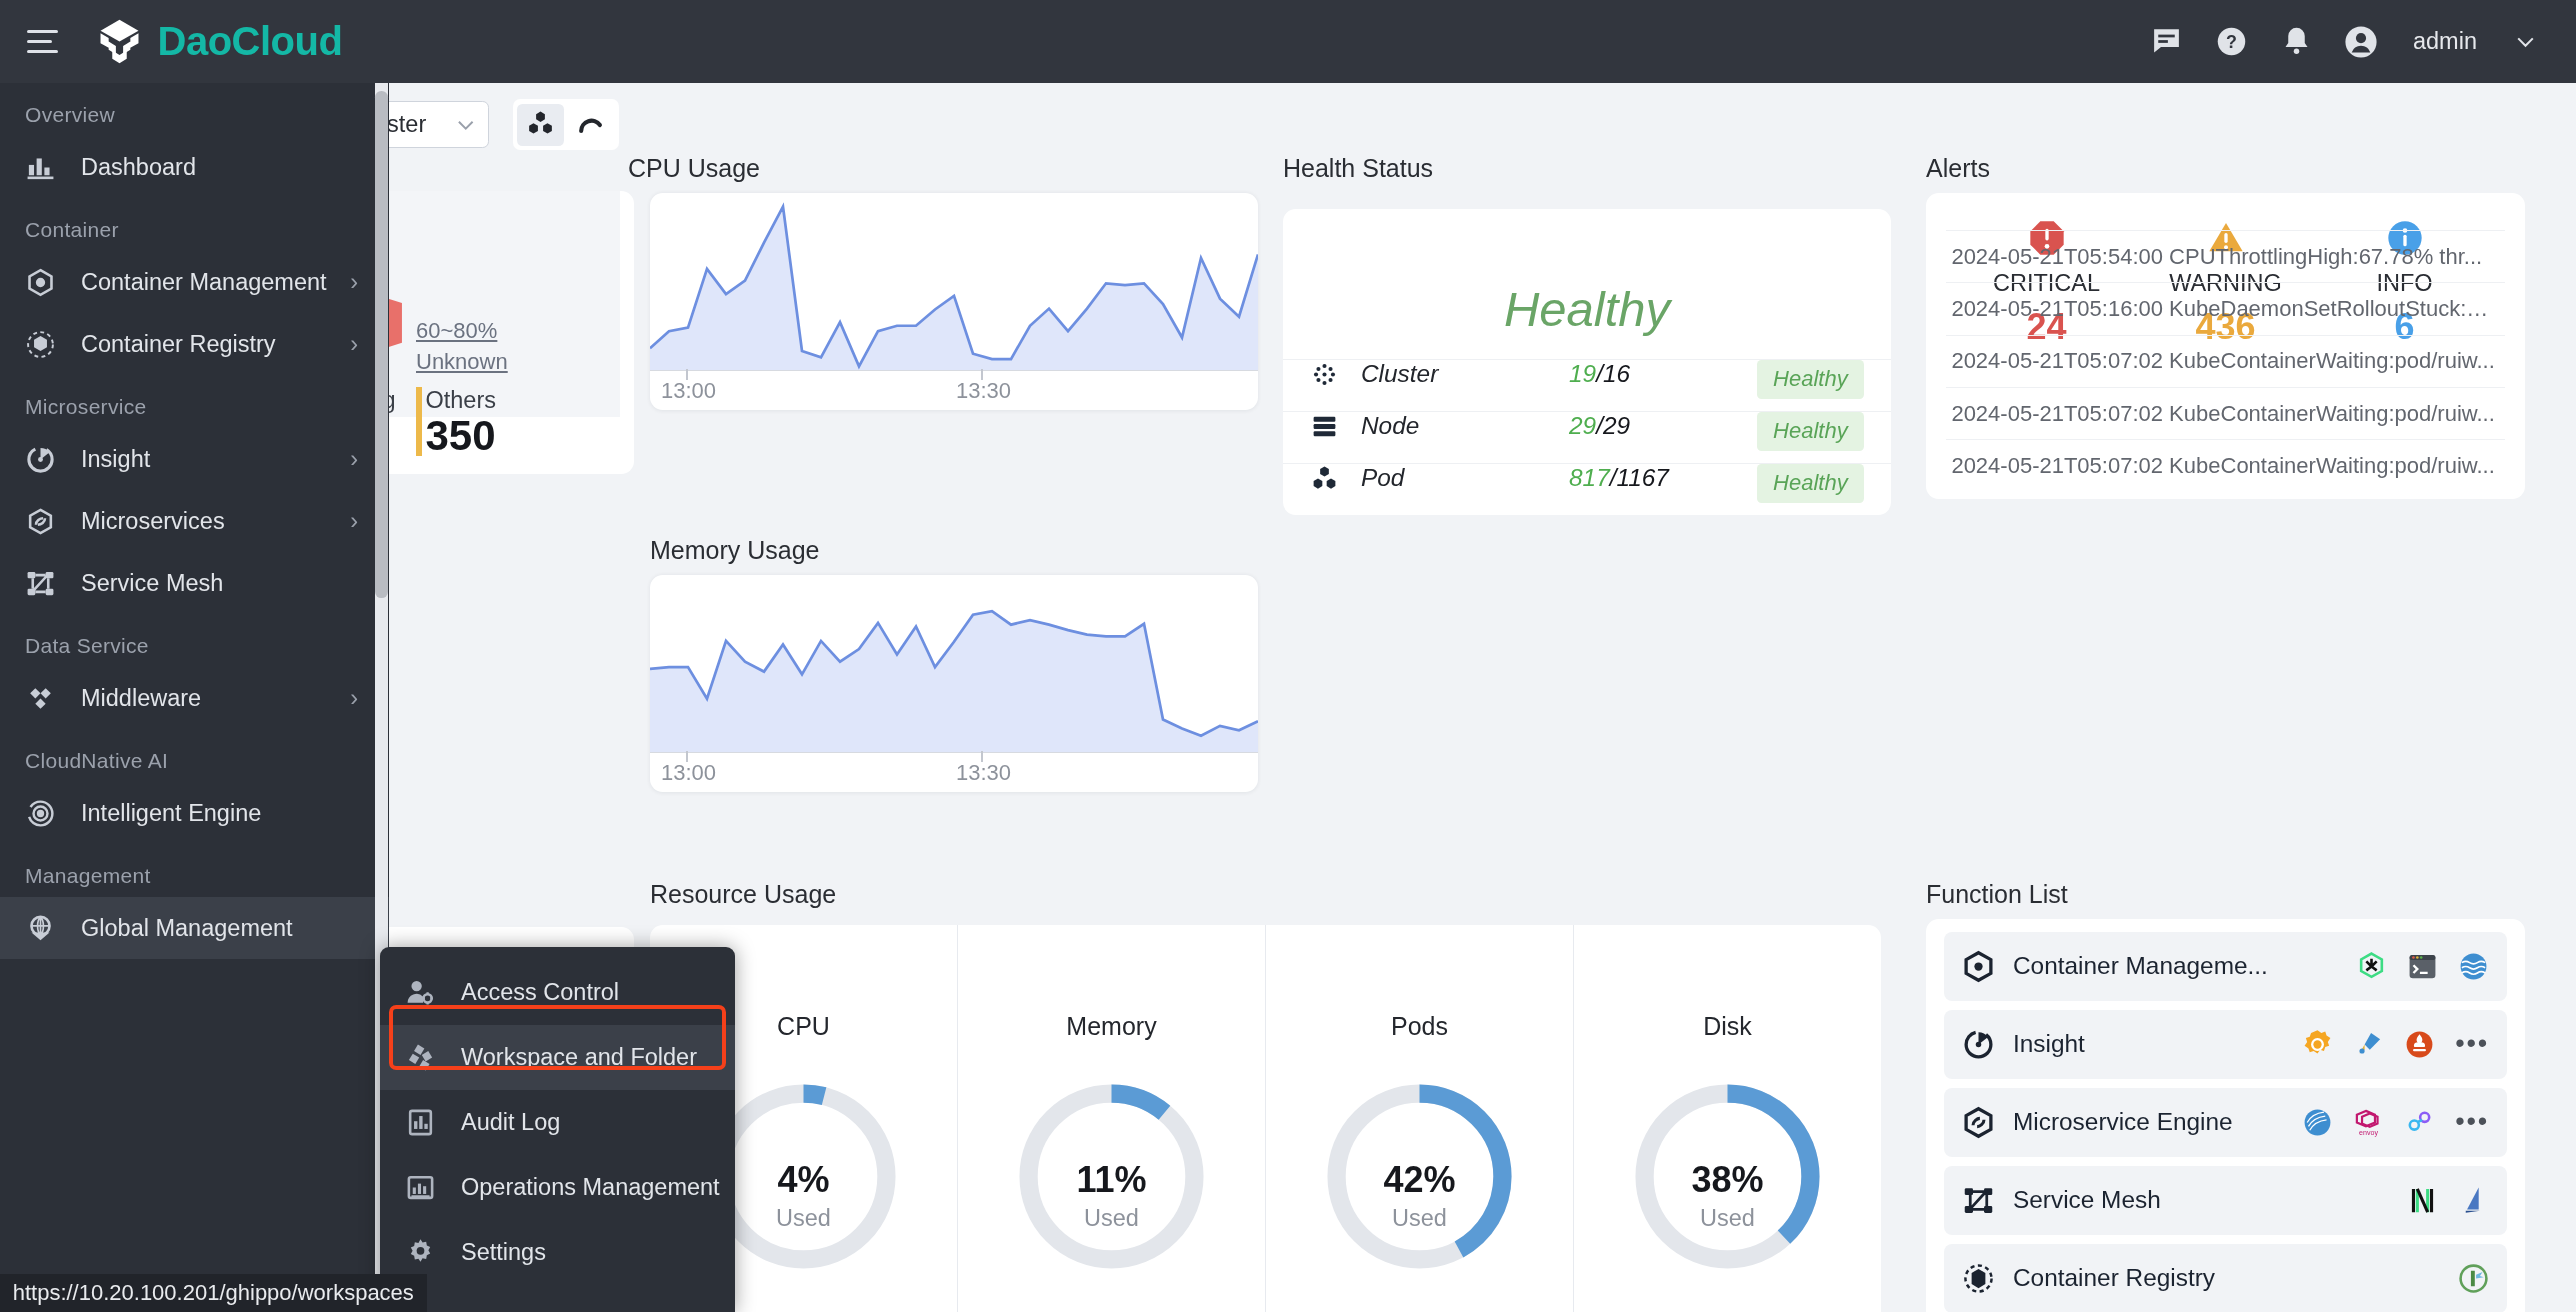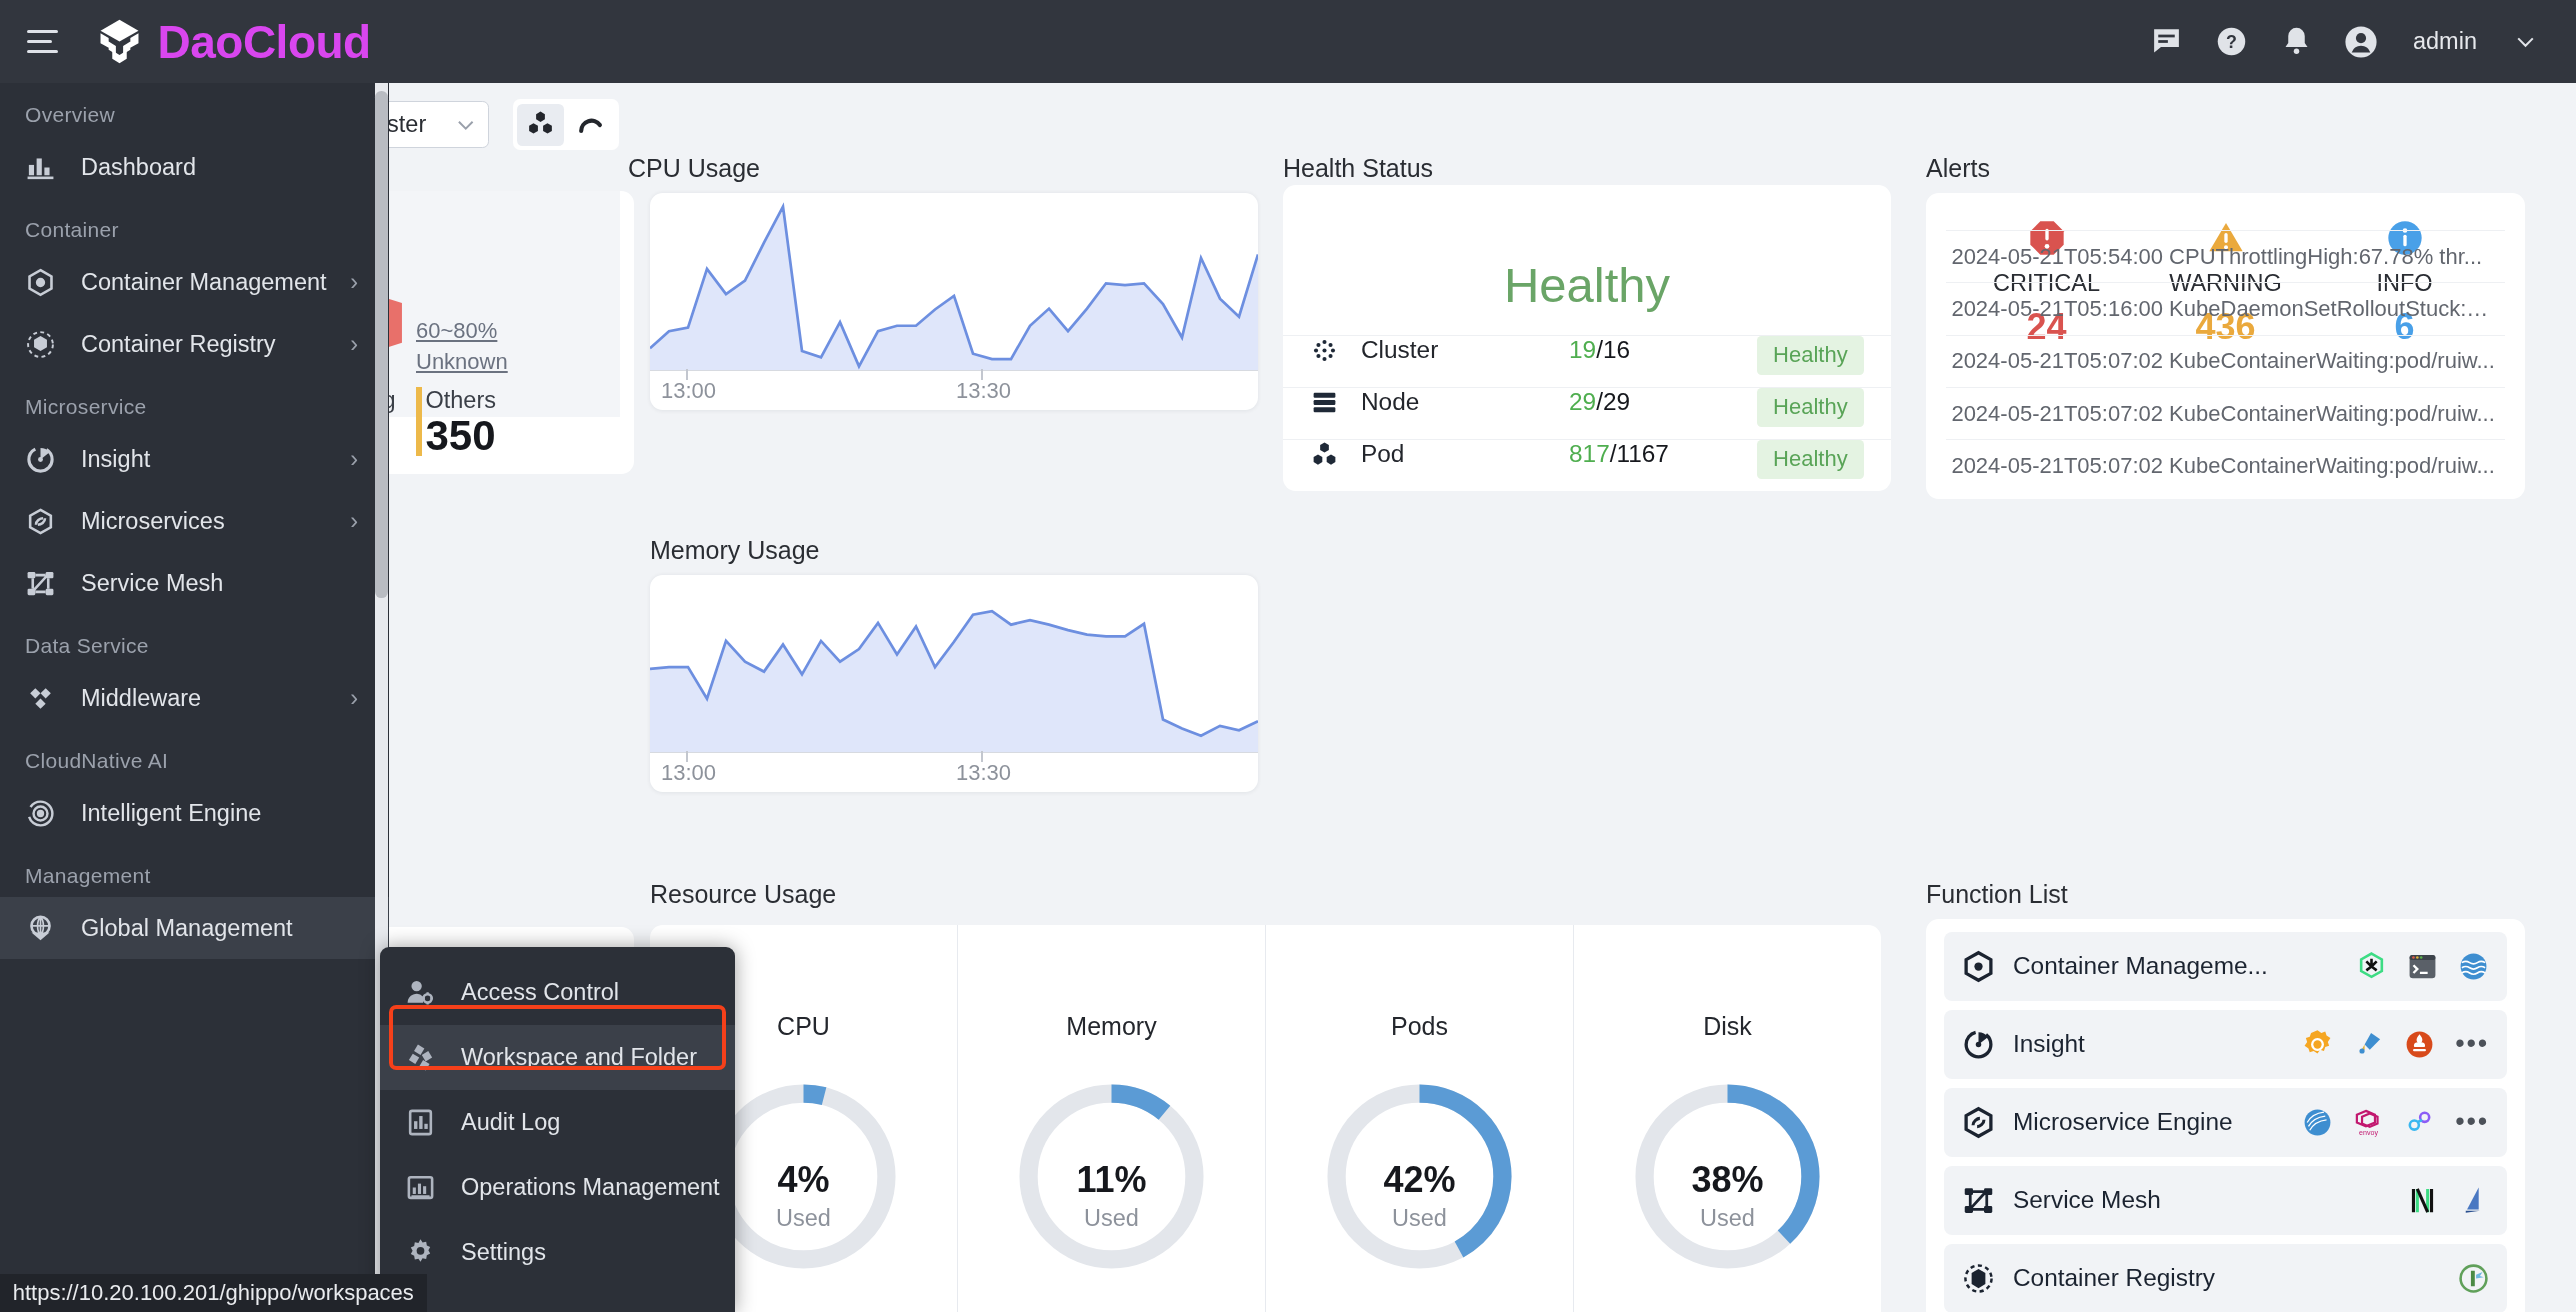--- a/index.html
+++ b/index.html
@@ -13,21 +13,21 @@
   .topbar {
     position: absolute; top: 0; left: 0; width: 2576px; height: 83px;
     background: #32363e; display: flex; align-items: center;
     z-index: 60;
   }
   .hamburger { width: 31px; height: 23.5px; margin-left: 27px; display: flex;
     flex-direction: column; justify-content: space-between; cursor: pointer; }
   .hamburger span { display: block; height: 3.6px; background: #dfe2e8; border-radius: 1.8px; }
   .hamburger span:nth-child(2) { width: 80%; }
   .brand { display: flex; align-items: center; margin-left: 38px; gap: 14.5px; }
-  .brand-text { color: #d946ef; font-size: 46px; font-weight: bold; letter-spacing: -0.5px; }
+  .brand-text { color: #14b8a6; font-size: 40px; font-weight: bold; letter-spacing: -0.5px; }
   .topbar-right { margin-left: auto; display: flex; align-items: center;
     gap: 31px; margin-right: 34px; color: #dfe2e8; }
   .ticon { width: 34px; height: 34px; display: flex; align-items: center; justify-content: center;
     cursor: pointer; }
   .username { color: #e6e8ec; font-size: 23.5px; margin-left: 3.6px; }
 
   
   .sidebar {
     position: absolute; top: 83px; left: 0; width: 389px; height: 1229px;
     background: #2c3038; overflow: hidden; z-index: 50;
@@ -114,22 +114,22 @@
   .res-col { flex: 1; position: relative; border-right: 0.9px solid #e7eaef; }
   .res-col:last-child { border-right: none; }
   .res-col .rc-title { text-align: center; font-size: 25px; color: #24272d; margin-top: 87px; }
   .gauge-wrap { display: flex; justify-content: center; margin-top: 36px; }
   .g-center { position: absolute; width: 100%; text-align: center; top: 234px; }
   .g-pct { font-size: 36px; font-weight: bold; color: #16181d; }
   .g-used { font-size: 23.5px; color: #8d929b; margin-top: 3.6px; }
 
   
   .health-title { position: absolute; left: 1283px; top: 71px; }
-  .health-card { position: absolute; left: 1283px; top: 102px; width: 608px; height: 306px;
-    background: #fff; border-radius: 12.7px; }
+  .health-card { position: absolute; left: 1283px; top: 126px; width: 608px; height: 306px;
+    background: #fff; border-radius: 12.7px; font-style: italic; }
   .health-big { text-align: center; font-size: 49px; color: #6aa567; padding-top: 72px; }
   .health-rows { position: absolute; bottom: 0; left: 0; width: 100%; }
   .h-row { display: flex; align-items: flex-start; height: 52px; border-top: 0.9px solid #eef0f3;
     padding: 0 27px; }
   .h-row .hname { font-size: 24.4px; color: #23262c; margin-left: 22px; width: 208px; }
   .h-row .hnum { font-size: 24.4px; color: #16181d; flex: 1; }
   .h-row .hnum .ok { color: #4fae4f; }
   .h-badge { background: #e4f3e2; color: #59a457; font-size: 22px; padding: 6.3px 16.3px; border-radius: 4.5px; }
 
   

